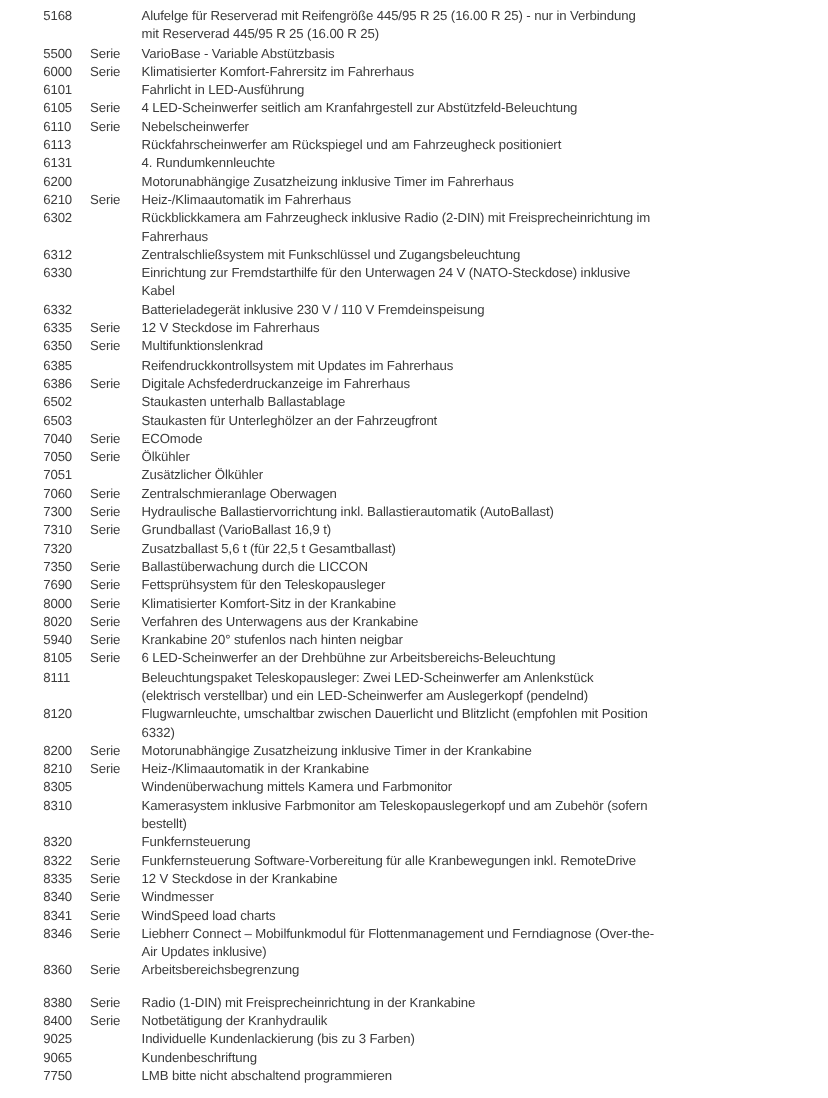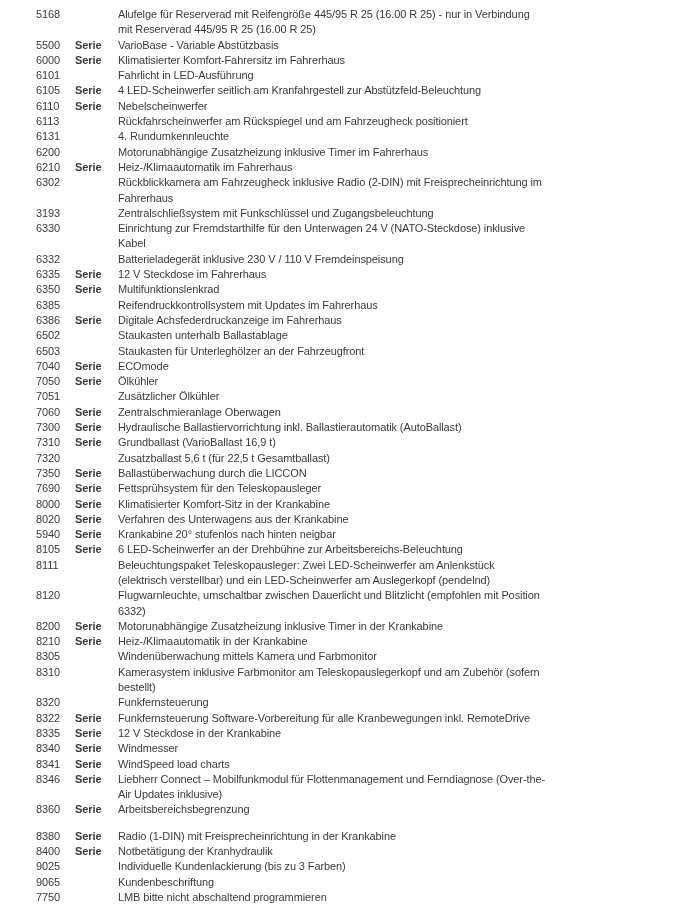--- a/index.html
+++ b/index.html
@@ -24,21 +24,20 @@
   .row {
     display: grid;
     grid-template-columns: 39px 43px 1fr;
     align-items: start;
   }
   .code {
     white-space: nowrap;
   }
   .serie {
     white-space: nowrap;
-    font-weight: bold;
   }
   .desc { }
   .desc-line {
     white-space: nowrap;
   }
   .spacer {
     height: 11px;
   }
 </style>
 </head>
@@ -119,21 +118,21 @@
       </div>
       <div class="row">
         <span class="code">6302</span>
         <span class="serie"></span>
         <span class="desc">
           <div class="desc-line">Rückblickkamera am Fahrzeugheck inklusive Radio (2-DIN) mit Freisprecheinrichtung im</div>
           <div class="desc-line">Fahrerhaus</div>
         </span>
       </div>
       <div class="row">
-        <span class="code">3193</span>
+        <span class="code">6312</span>
         <span class="serie"></span>
         <span class="desc">
           <div class="desc-line">Zentralschließsystem mit Funkschlüssel und Zugangsbeleuchtung</div>
         </span>
       </div>
       <div class="row">
         <span class="code">6330</span>
         <span class="serie"></span>
         <span class="desc">
           <div class="desc-line">Einrichtung zur Fremdstarthilfe für den Unterwagen 24 V (NATO-Steckdose) inklusive</div>

